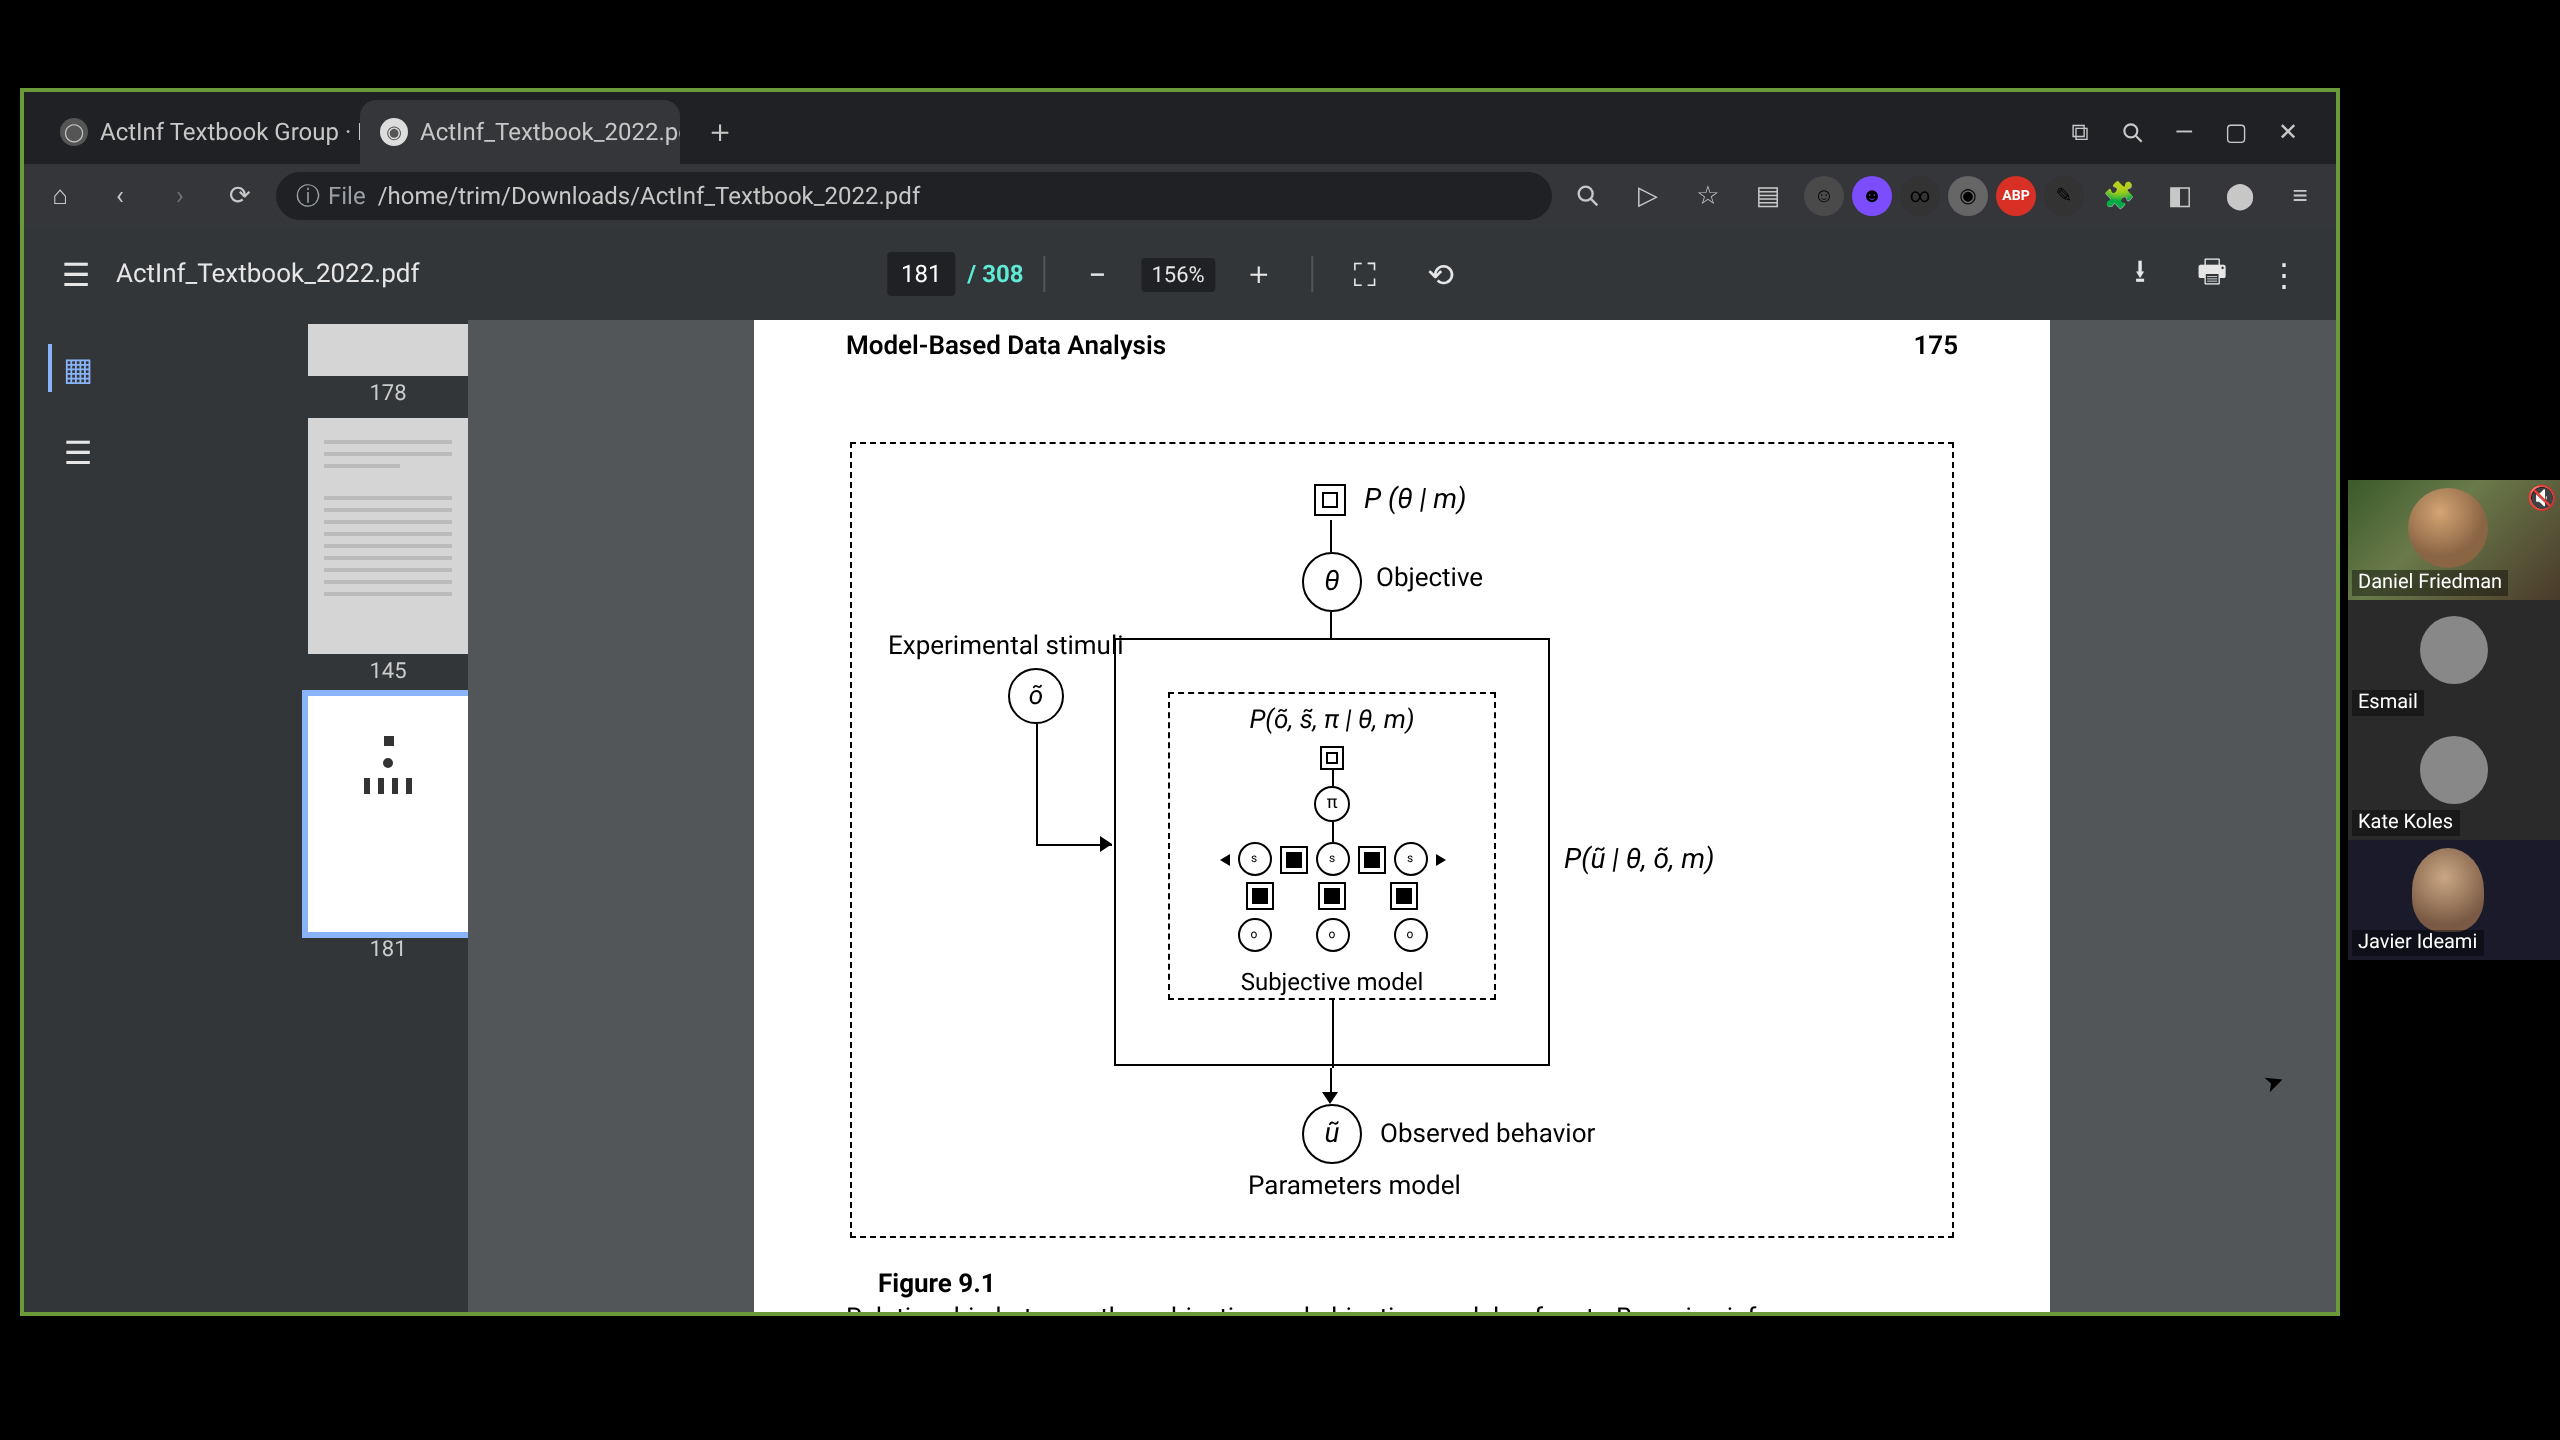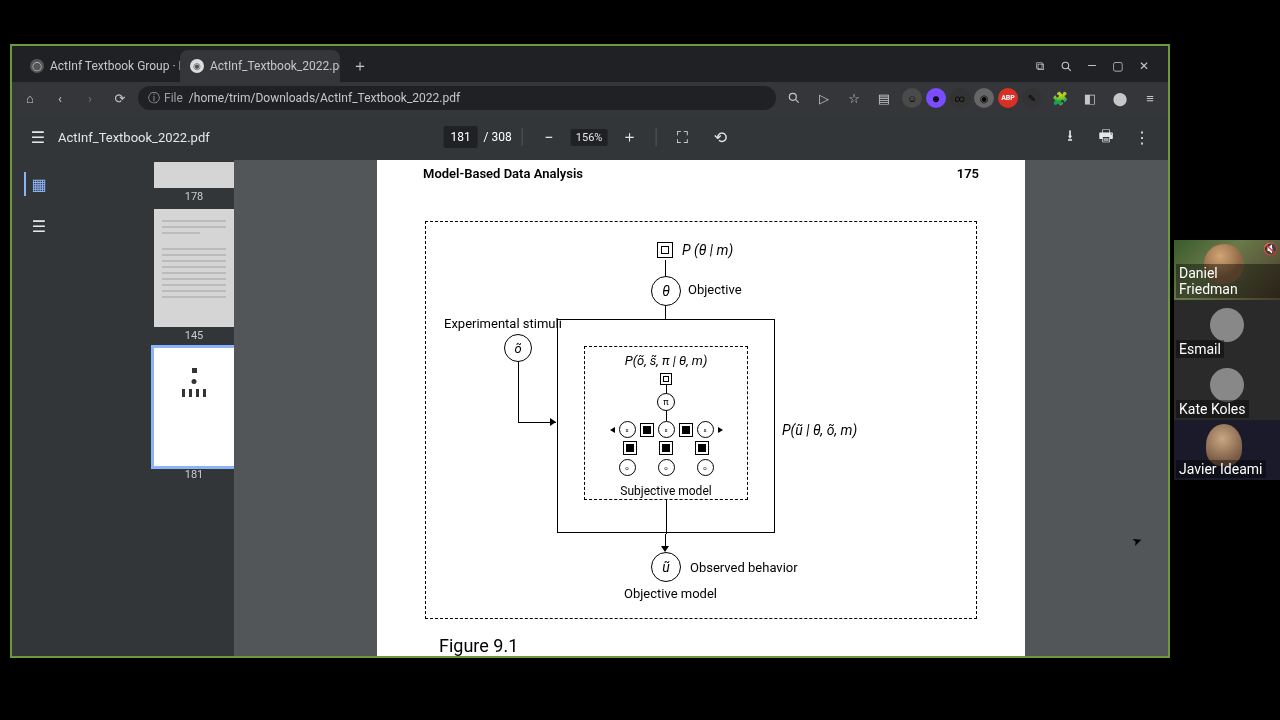--- a/index.html
+++ b/index.html
@@ -23,21 +23,21 @@
 .ext-row { display: flex; gap: 4px; align-items:center;}
 .ext-icon { width: 20px; height: 20px; border-radius: 50%; display:flex; align-items:center; justify-content:center; font-size:10px; cursor:pointer;}
 .ext-a { background:#4a4a4a;} .ext-b{background:#7c4dff;} .ext-c{background:#333;} .ext-d{background:#666;} .ext-e{background:#d93025; color:#fff; font-size:7px; font-weight:bold;}
 .ext-f{background:#333;}
 
 .pdf-toolbar { height: 46px; background: #323639; display: flex; align-items: center; padding: 0 10px; color: #e6e6e6; }
 .tb-icon { width: 32px; height: 32px; display: flex; align-items: center; justify-content: center; cursor: pointer; color:#e6e6e6;}
 .doc-title { font-size: 13px; margin-left: 4px; }
 .tb-center { position: absolute; left: 50%; transform: translateX(-50%); display: flex; align-items: center; gap: 6px; }
 .page-in { width: 34px; height: 22px; background: #202124; color: #fff; border: none; text-align: center; font-size: 12px; border-radius:2px;}
-.page-total { font-size: 12px; color: #ffffff; }
+.page-total { font-size: 12px; color: #5eead4; font-weight: bold; }
 .zoom-lvl { font-size: 11px; padding: 2px 5px; background:#202124; border-radius:2px;}
 .tb-right { margin-left: auto; display: flex; gap: 4px; }
 
 .pdf-body { position: relative; height: calc(100% - 36px - 32px - 46px); background: #525659; display: flex; }
 .side-rail { width: 52px; background: #323639; display: flex; flex-direction: column; align-items: center; padding-top: 12px; gap: 18px; }
 .rail-icon { width: 28px; height: 24px; display:flex; align-items:center; justify-content:center; color:#e6e6e6; cursor:pointer; border-left:2px solid transparent;}
 .rail-icon.active { border-left-color:#8ab4f8; color:#8ab4f8;}
 
 .thumb-col { width: 170px; background: #323639; overflow-y: auto; padding: 6px 0 10px; display:flex; flex-direction:column; align-items:flex-end; gap:6px; position:relative;}
 .thumb-col::-webkit-scrollbar{width:12px;} .thumb-col::-webkit-scrollbar-track{background:#2a2a2a;} .thumb-col::-webkit-scrollbar-thumb{background:#5a5a5a;}
@@ -92,29 +92,29 @@
 .subj-lbl{position:absolute; bottom:1px; width:100%; text-align:center; font-size:12px;}
 .line-subj-down{position:absolute; left:50%; top:180px; width:1px; height:34px; background:#000;}
 
 .line-out-down{position:absolute; left:239px; top:312px; width:1px; height:16px; background:#000;}
 .arrow-d{position:absolute;left:235px;top:324px;border-top:6px solid #000;border-left:4px solid transparent;border-right:4px solid transparent;}
 .utilde{position:absolute; top:330px; left:225px; width:30px;height:30px;border:1.5px solid #000; border-radius:50%; display:flex;align-items:center;justify-content:center; font-style:italic; font-size:14px;}
 .obs-lbl{position:absolute; top:338px; left:264px; font-size:13px;}
 .obj-lbl{position:absolute; top:364px; left:198px; font-size:13px;}
 .like-lbl{position:absolute; top:200px; left:356px; font-size:14px; font-style:italic;}
 
-.fig-num{font-size:18px; font-weight:normal; margin-top:8px;padding-left:16px;}
+.fig-num{font-size:13px; font-weight:bold; margin-top:8px;padding-left:16px;}
 .fig-cap{font-size:13px; text-align:justify; margin-top:2px;}
 
 .cursor-arrow{position:absolute; left:898px; top:374px; color:#000; font-size:12px; transform:rotate(-20deg);}
 
 .participants { position: absolute; right: 0; top: 240px; width: 106px; display: flex; flex-direction: column; }
 .ptile { height: 60px; background: #2a2a2a; position: relative; overflow:hidden;}
 .ptile .avatar-c{width:34px;height:34px;border-radius:50%;background:#888;position:absolute;top:8px;left:50%;transform:translateX(-50%);}
-.ptile .nm { position: absolute; bottom: 2px; left: 2px; font-size: 14px; color: #fff; background:rgba(0,0,0,.4); padding:1px 3px;}
+.ptile .nm { position: absolute; bottom: 2px; left: 2px; font-size: 10px; color: #fff; background:rgba(0,0,0,.4); padding:1px 3px;}
 .ptile.df{background:linear-gradient(135deg,#3a5a2a 0%,#6a7a4a 40%,#4a3a2a 100%);}
 .ptile.df::before{content:"";position:absolute;top:4px;left:30px;width:40px;height:40px;border-radius:50%;background:radial-gradient(circle at 40% 30%,#d4a574 0%,#8a6544 60%);}
 .ptile.jv{background:#1a1a2a;}
 .ptile.jv::before{content:"";position:absolute;top:4px;left:32px;width:36px;height:42px;border-radius:50% 50% 40% 40%;background:radial-gradient(circle at 45% 35%,#caa884 0%,#7a5a44 70%);}
 .ptile .mute{position:absolute; top:2px; right:2px; width:14px;height:14px; display:flex;align-items:center;justify-content:center; color:#fff; font-size:12px;}
 </style>
 </head>
 <body>
 
 <div class="app-frame">
@@ -287,21 +287,21 @@
               <div class="subj-lbl">Subjective model</div>
             </div>
             <div class="line-subj-down"></div>
           </div>
 
           <span class="like-lbl">P(ũ | θ, õ, m)</span>
           <div class="line-out-down"></div>
             <div class="arrow-d"></div>
           <div class="utilde">ũ</div>
           <span class="obs-lbl">Observed behavior</span>
-          <span class="obj-lbl">Objective model</span>
+          <span class="obj-lbl">Parameters model</span>
         </div>
 
         <div class="fig-num">Figure 9.1</div>
         <div class="fig-cap">Relationship between the subjective and objective models of meta-Bayesian infer-</div>
       </div>
       <div class="cursor-arrow">➤</div>
     </div>
   </div>
 </div>
 

